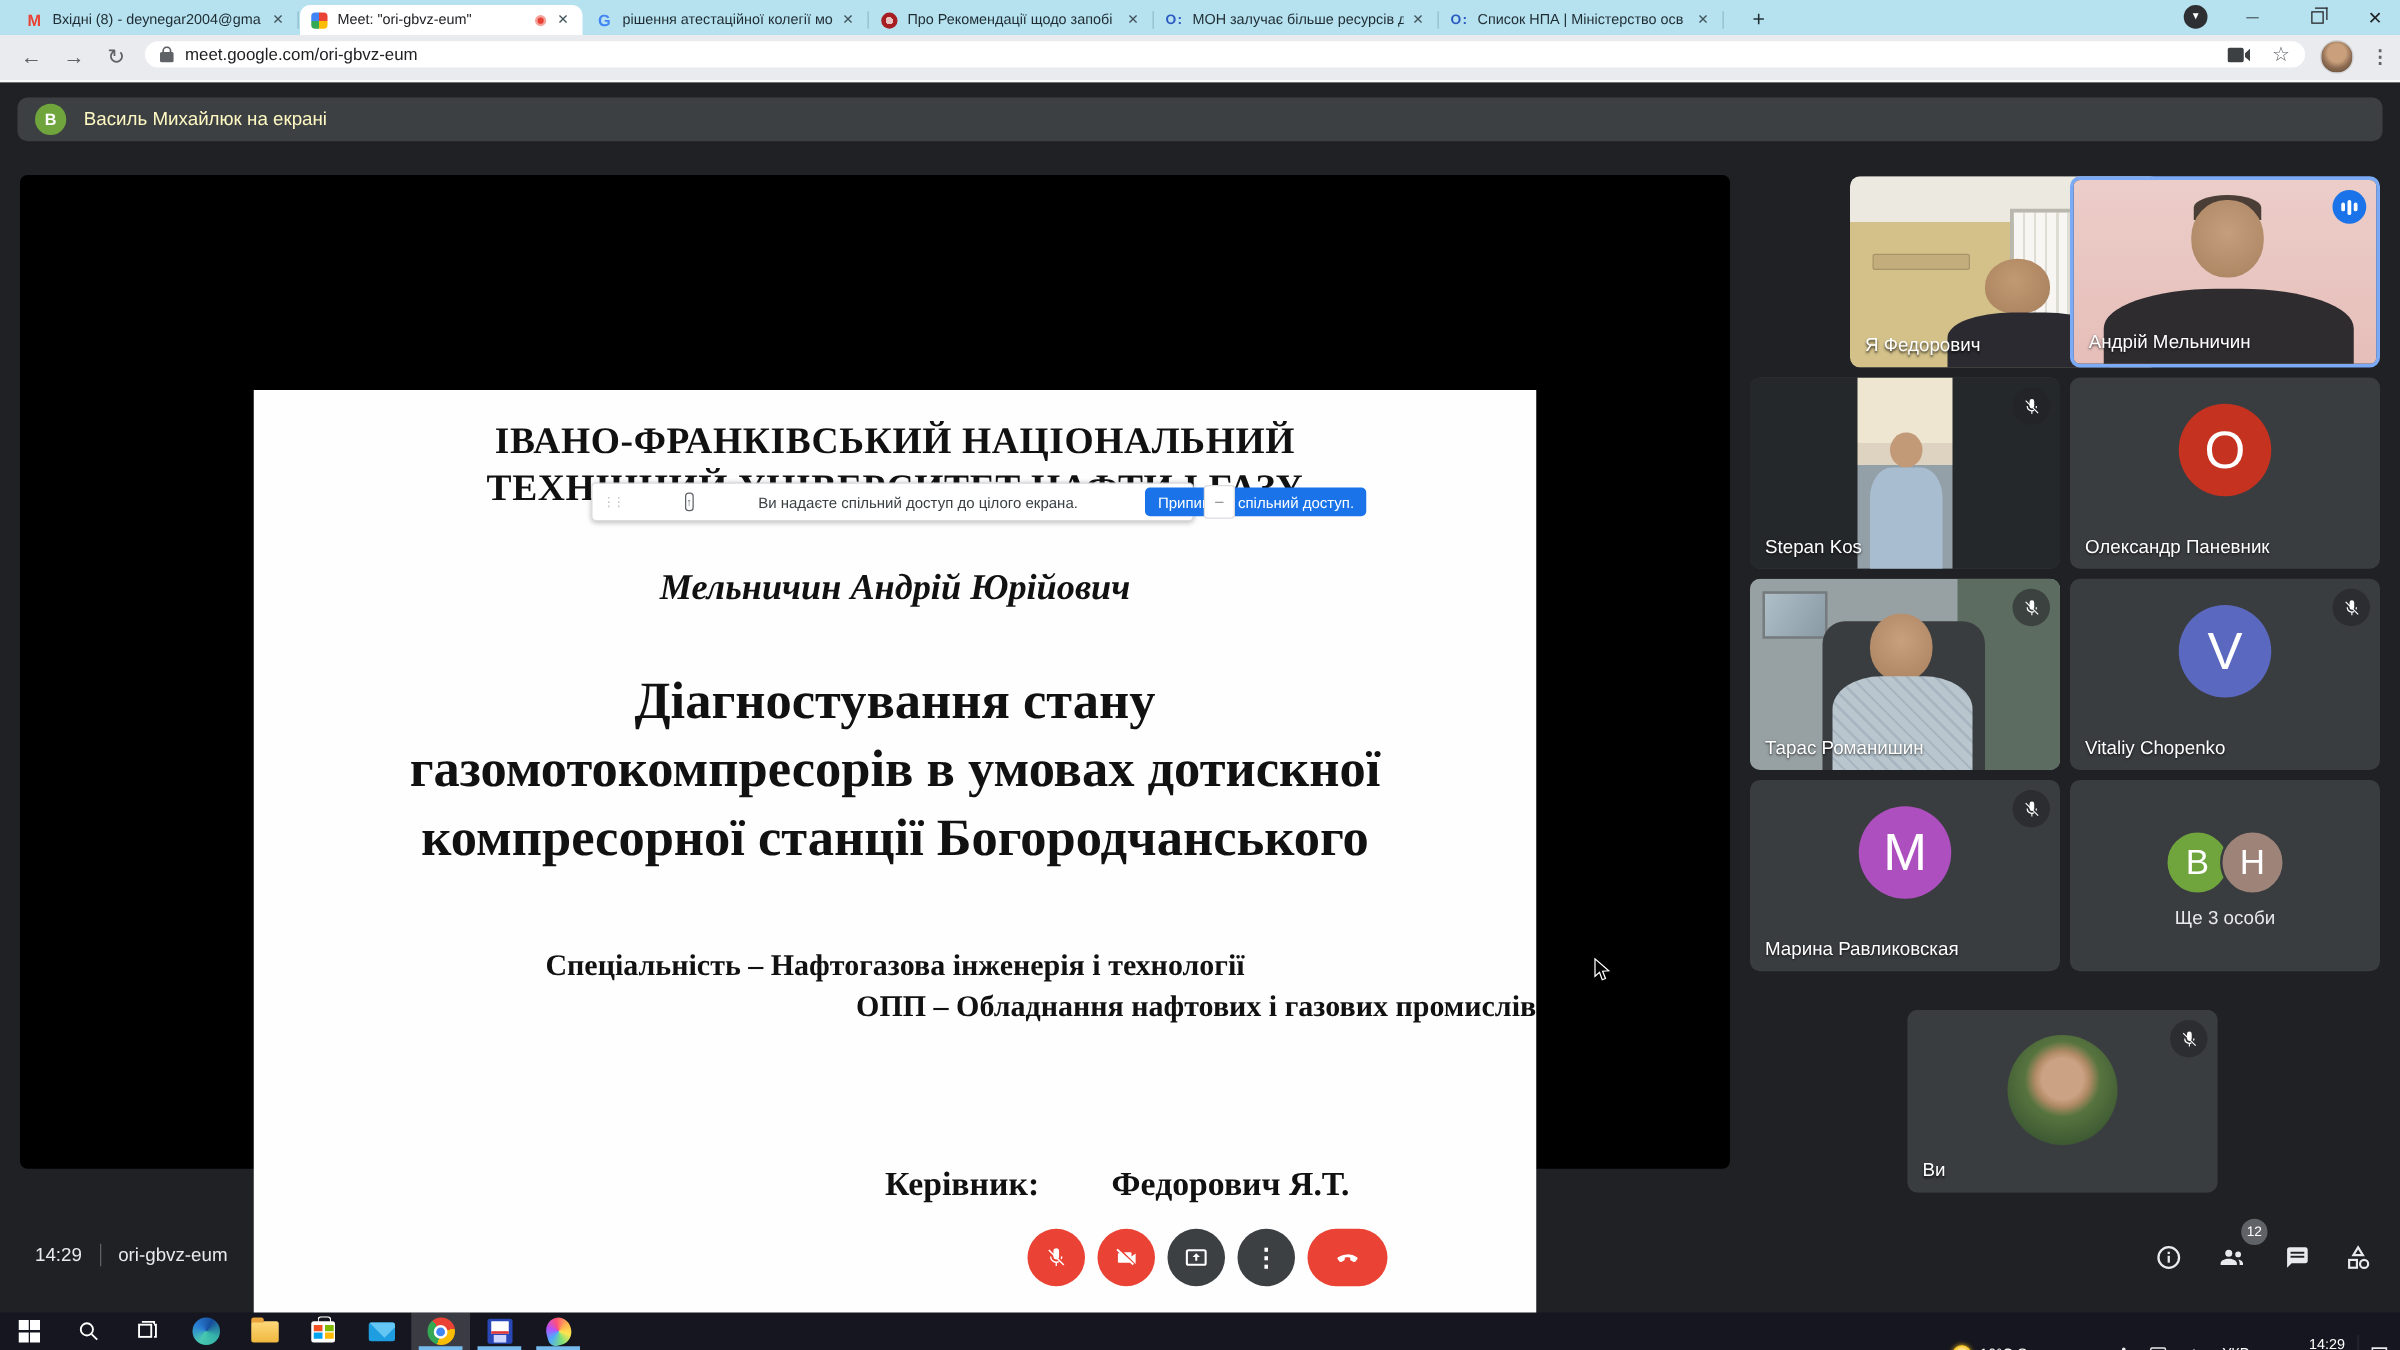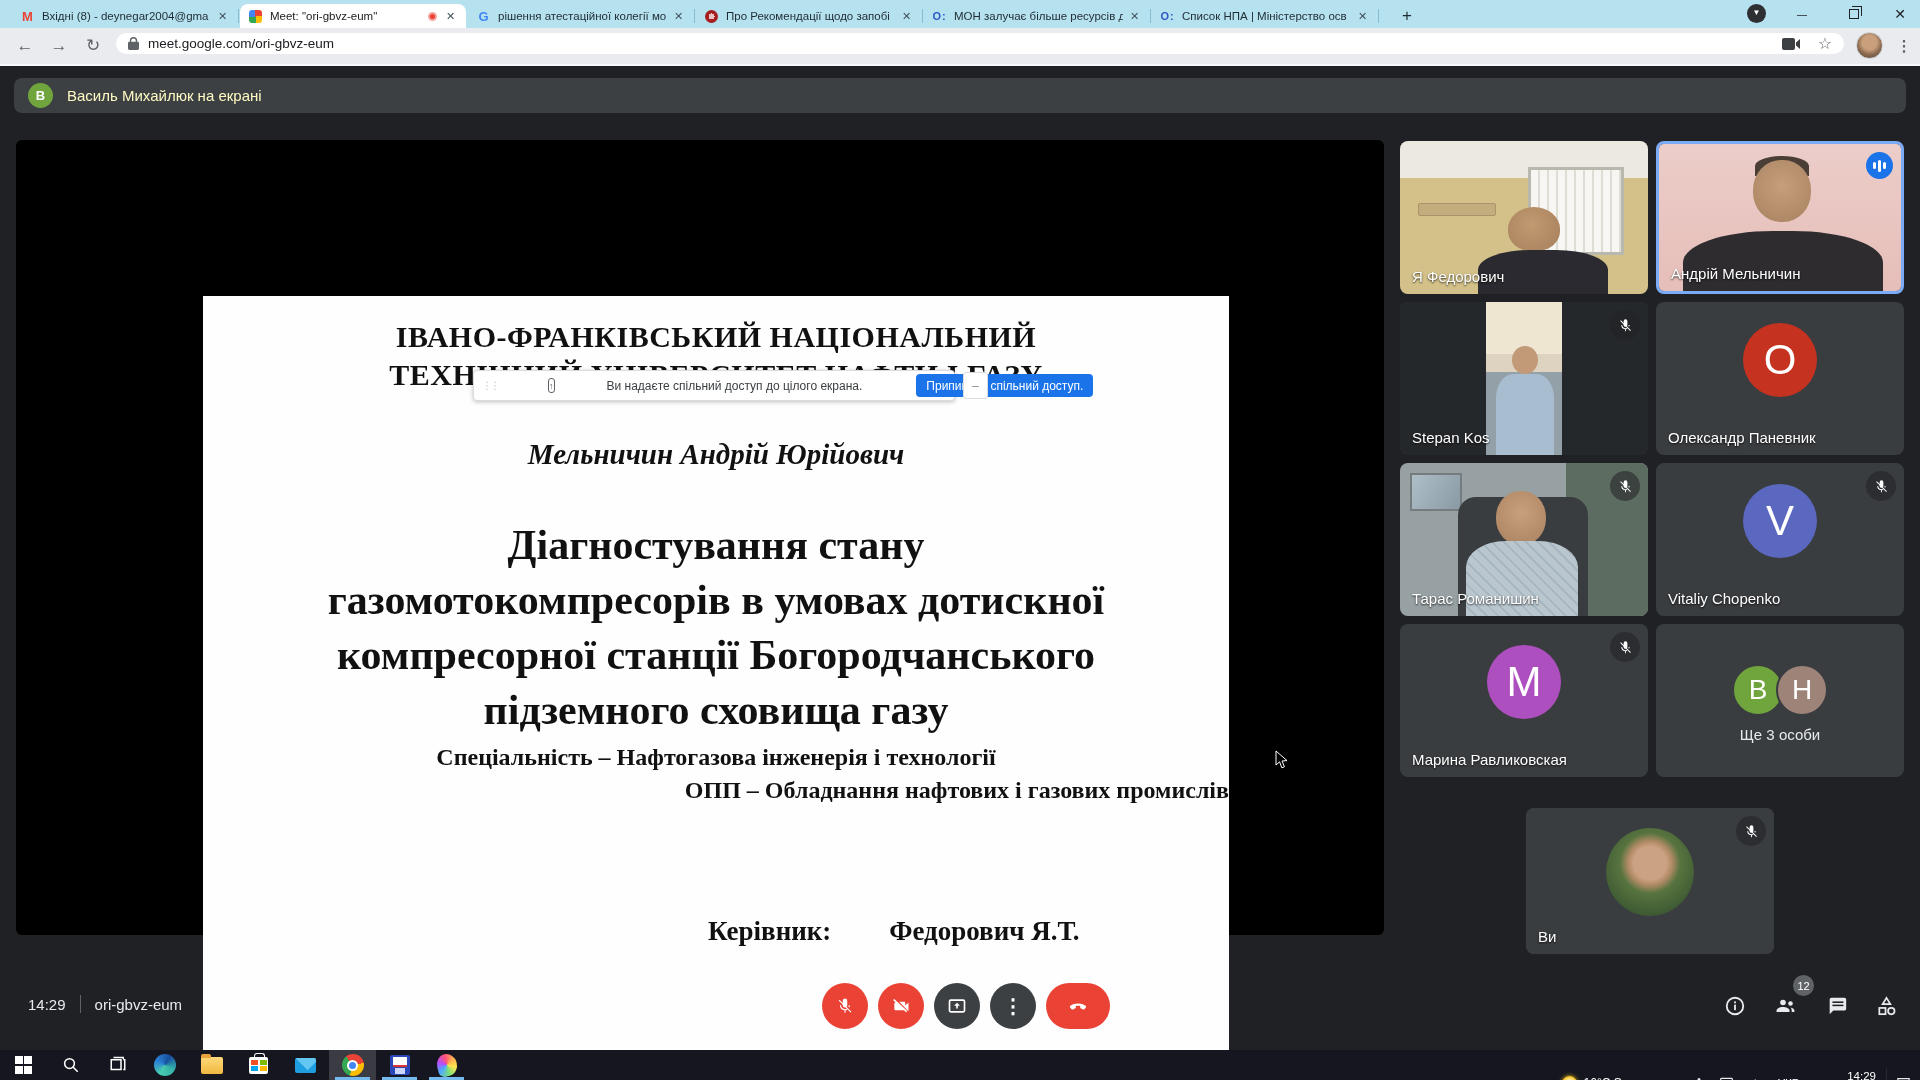--- a/index.html
+++ b/index.html
@@ -49,21 +49,21 @@
   .browsermenu{position:absolute;left:1894px;top:5px;width:20px;height:26px;color:#5f6368;font-size:15px;text-align:center;line-height:26px;font-weight:bold;}
   .browsermenu::before{content:"⋮";}
 
   
   .page{position:absolute;left:0;top:66px;width:1920px;height:984px;background:#202124;}
   .banner{position:absolute;left:14px;top:78px;width:1892px;height:35px;background:#3c4043;border-radius:8px;display:flex;align-items:center;padding:0 14px;}
   .banner .bav{width:25px;height:25px;border-radius:50%;color:#fff;font-size:13px;font-weight:bold;display:flex;align-items:center;justify-content:center;margin-right:14px;}
   .banner .btxt{color:#fef9c3;font-size:15px;font-weight:500;}
 
   .blackarea{position:absolute;left:16px;top:140px;width:1368px;height:795px;background:#000;border-radius:6px;}
-  .slide{position:absolute;left:187px;top:156px;width:1026px;height:763px;background:#fefefe;color:#111;}
+  .slide{position:absolute;left:187px;top:172px;width:1026px;height:763px;background:#fefefe;color:#111;}
   .slide div{font-family:"Liberation Serif",serif;}
   .sl-h1{position:absolute;top:24px;width:100%;text-align:center;font-size:30px;font-weight:bold;letter-spacing:.5px;}
   .sl-h2{position:absolute;top:62px;width:100%;text-align:center;font-size:30px;font-weight:bold;letter-spacing:.5px;}
   .sl-author{position:absolute;top:142px;width:100%;text-align:center;font-size:29px;font-weight:bold;font-style:italic;}
   .sl-title{position:absolute;top:222px;width:100%;text-align:center;font-size:42px;line-height:55px;font-weight:bold;}
   .sl-spec1{position:absolute;top:448px;width:100%;text-align:center;font-size:24px;font-weight:bold;}
   .sl-spec2{position:absolute;top:481px;width:100%;text-align:right;font-size:24px;font-weight:bold;}
   .sl-keriv{position:absolute;top:620px;left:505px;font-size:27px;font-weight:bold;display:flex;gap:58px;}
   .sl-keriv span{font-family:"Liberation Serif",serif;}
 
@@ -73,21 +73,21 @@
   .shicon{width:15px;height:15px;border:1.5px solid #5f6368;border-radius:3px;margin-right:8px;display:flex;align-items:center;justify-content:center;color:#5f6368;font-size:9px;font-family:"Liberation Sans",sans-serif;}
   .shicon::before{content:"↑";}
   .sharebar .shmsg{font-size:12px;color:#3c4043;white-space:nowrap;margin-right:10px;font-family:"Liberation Sans",sans-serif;}
   .stopshare{background:#1a73e8;color:#ffffff;font-size:12px;border:none;border-radius:4px;height:23px;padding:0 10px;white-space:nowrap;font-family:"Liberation Sans",sans-serif;}
   .shmin{position:absolute;top:76px;left:760px;width:25px;height:27px;background:#fff;border:1px solid #dadce0;border-radius:3px;color:#5f6368;font-size:13px;text-align:center;line-height:24px;font-family:"Liberation Sans",sans-serif;}
 
   .cursor{position:absolute;left:1072px;top:454px;width:15px;height:20px;}
 
   
   .tile{position:absolute;width:248px;height:153px;border-radius:8px;background:#3a3d40;overflow:hidden;}
-  .p-0{left:1400px;top:141px}.p-1{left:1656px;top:141px}
+  .p-0{left:1480px;top:141px}.p-1{left:1656px;top:141px}
   .p-2{left:1400px;top:302px}.p-3{left:1656px;top:302px}
   .p-4{left:1400px;top:463px}.p-5{left:1656px;top:463px}
   .p-6{left:1400px;top:624px}.p-7{left:1656px;top:624px}
   .p-8{left:1526px;top:808px;height:146px}
   .tile.speaking{border:3px solid #7baaf7;}
   .pname{position:absolute;left:12px;bottom:9px;color:#fff;font-size:15px;font-weight:500;text-shadow:0 1px 2px rgba(0,0,0,.8);z-index:4;}
   .micoff{position:absolute;right:8px;top:8px;width:30px;height:30px;border-radius:50%;background:rgba(32,33,36,.55);display:flex;align-items:center;justify-content:center;z-index:4;}
   .speakind{position:absolute;right:8px;top:8px;width:27px;height:27px;border-radius:50%;background:#1a73e8;display:flex;align-items:center;justify-content:center;gap:2px;z-index:4;}
   .speakind b{display:block;width:3px;border-radius:2px;background:#fff;}
   .speakind b:nth-child(1){height:7px}.speakind b:nth-child(2){height:12px}.speakind b:nth-child(3){height:7px}
@@ -248,21 +248,20 @@
 
   <div class="blackarea">
     <div class="slide">
       <div class="sl-h1">ІВАНО-ФРАНКІВСЬКИЙ НАЦІОНАЛЬНИЙ</div>
       <div class="sl-h2">ТЕХНІЧНИЙ УНІВЕРСИТЕТ НАФТИ І ГАЗУ</div>
       <div class="sl-author">Мельничин Андрій Юрійович</div>
       <div class="sl-title">
         <div>Діагностування стану</div>
         <div>газомотокомпресорів в умовах дотискної</div>
         <div>компресорної станції Богородчанського</div>
-        <div>підземного сховища газу</div>
       </div>
       <div class="sl-spec1">Спеціальність  – Нафтогазова інженерія і технології</div>
       <div class="sl-spec2">ОПП – Обладнання нафтових і газових промислів</div>
       <div class="sl-keriv">
         <span>Керівник:</span>
           <span>Федорович Я.Т.</span>
       </div>
 
       <div class="sharebar">
         <span class="drag"></span>

